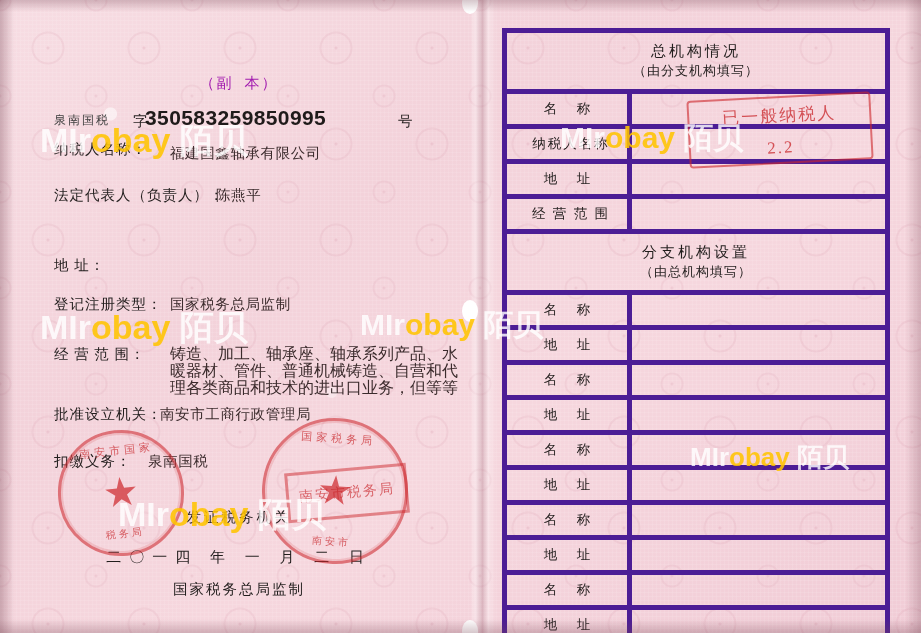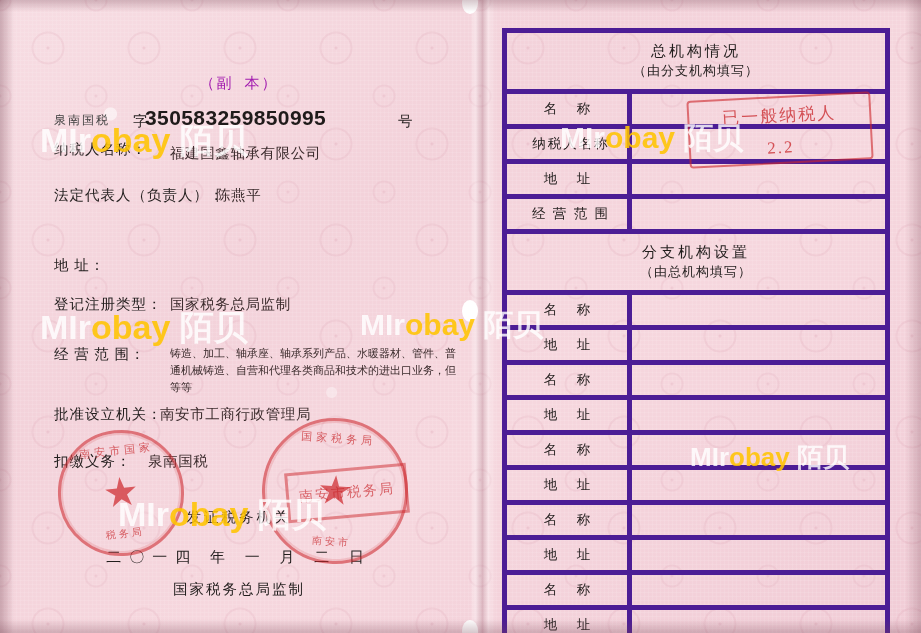--- a/index.html
+++ b/index.html
@@ -157,21 +157,21 @@
     left: 398px;
     font-size: 14.5px;
     color: #221e1d;
   }
   .label-col { left: 54px; }
   .value-col { left: 170px; }
 
   .multi-value {
     position: absolute;
     left: 170px;
-    font-size: 11px;
+    font-size: 16px;
     line-height: 17px;
     color: #3b2b2c;
     width: 290px;
     white-space: normal;
   }
   .issuer-line {
     position: absolute;
     top: 508px;
     left: 0; right: 0;
     text-align: center;

